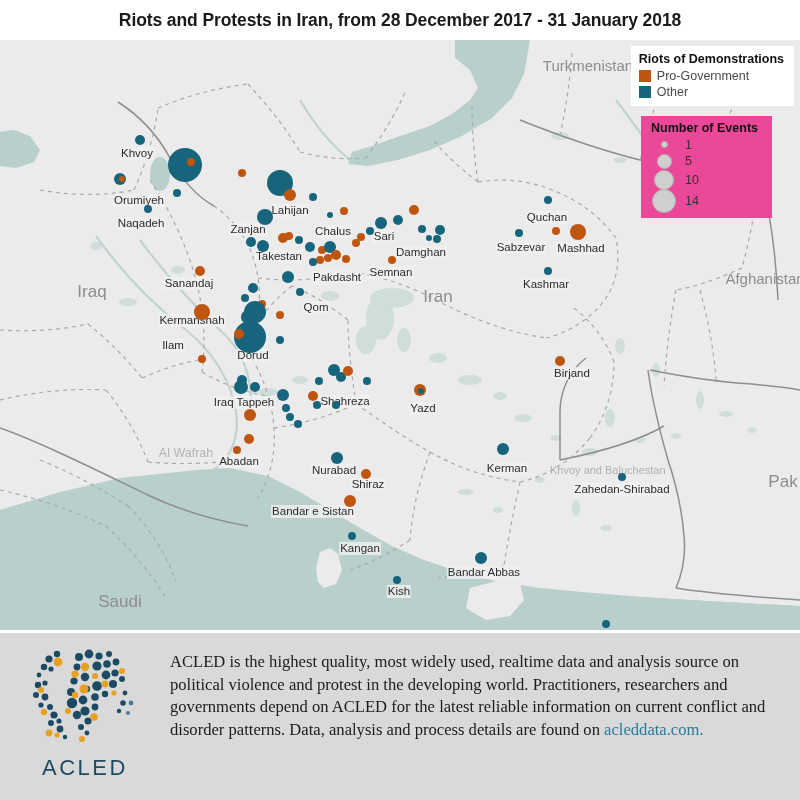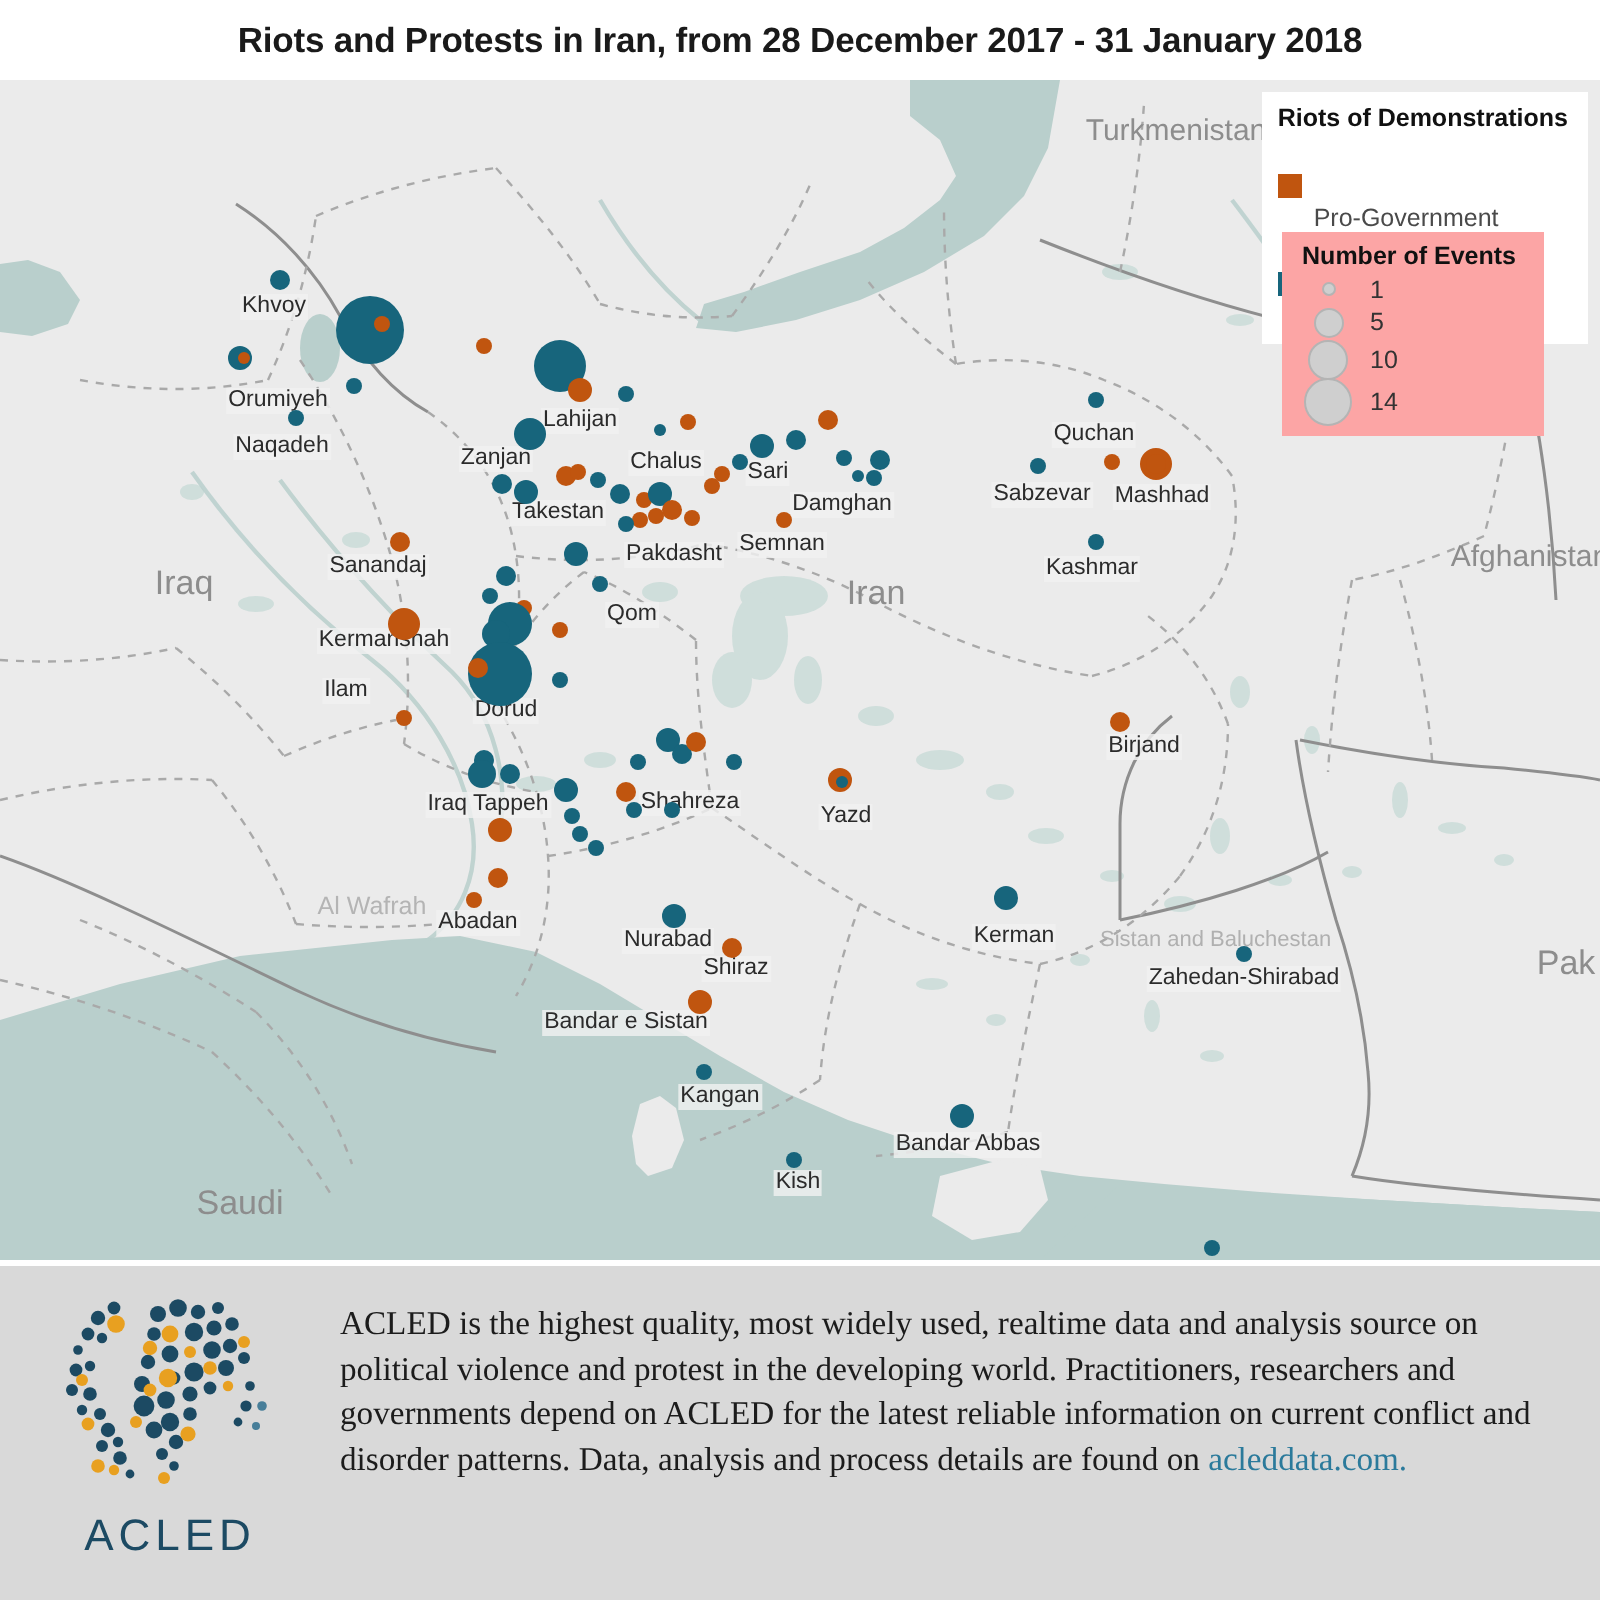--- a/index.html
+++ b/index.html
@@ -69,25 +69,25 @@
     right:6px;top:6px;
     background:#ffffff;
     padding:6px 10px 7px 8px;
     box-shadow:0 0 0 0 #fff;
   }
   #legend-type .lg-title{
     font-size:12.5px;font-weight:700;color:#111;margin-bottom:3px;
   }
   .lg-row{display:flex;align-items:center;margin-top:2px;}
   .lg-swatch{width:12px;height:12px;margin-right:6px;flex:0 0 auto;}
-  .lg-text{font-size:12.5px;color:#4a4a4a;margin-top:33px;}
+  .lg-text{font-size:12.5px;color:#4a4a4a;}
   #legend-size{
     position:absolute;
     right:28px;top:76px;
-    background:#fca5a5;
+    background:#ec4899;
     padding:5px 14px 6px 10px;
   }
   #legend-size .lg-title{
     font-size:12.5px;font-weight:700;color:#111;margin-bottom:2px;
   }
   .sz-row{display:flex;align-items:center;height:15px;}
   .sz-bubble-cell{width:26px;display:flex;justify-content:center;align-items:center;}
   .sz-bubble{
     border-radius:50%;
     background:#cfcfcf;
@@ -304,21 +304,21 @@
     <div class="country-label" style="left:588px;top:17px">Turkmenistan</div>
     <div class="country-label" style="left:92px;top:242px;font-size:17px">Iraq</div>
     <div class="country-label" style="left:438px;top:247px;font-size:17px">Iran</div>
     <div class="country-label" style="left:765px;top:230px">Afghanistan</div>
     <div class="country-label" style="left:120px;top:552px;font-size:17px">Saudi</div>
     <div class="country-label" style="left:783px;top:432px;font-size:17px">Pak</div>
     <div class="country-label" style="left:186px;top:406px;font-size:12.5px;color:#b4b4b4">Al Wafrah</div>
   </div>
 
   <div class="province-label" style="left:605px;top:424px;width:110px">
-    <span>Sistan and Baluchestan</span>
+    <span>Khvoy and Baluchestan</span>
   </div>
 
   <div id="markers-layer">
       <div class="marker" style="left: 140px; top: 100px; width: 10px; height: 10px; background: rgb(23, 101, 124);"></div>
       <div class="marker" style="left: 185px; top: 125px; width: 34px; height: 34px; background: rgb(23, 101, 124);"></div>
       <div class="marker" style="left: 191px; top: 122px; width: 8px; height: 8px; background: rgb(192, 85, 15);"></div>
       <div class="marker" style="left: 120px; top: 139px; width: 12px; height: 12px; background: rgb(23, 101, 124);"></div>
       <div class="marker" style="left: 122px; top: 139px; width: 6px; height: 6px; background: rgb(192, 85, 15);"></div>
       <div class="marker" style="left: 177px; top: 153px; width: 8px; height: 8px; background: rgb(23, 101, 124);"></div>
       <div class="marker" style="left: 148px; top: 169px; width: 8px; height: 8px; background: rgb(23, 101, 124);"></div>

